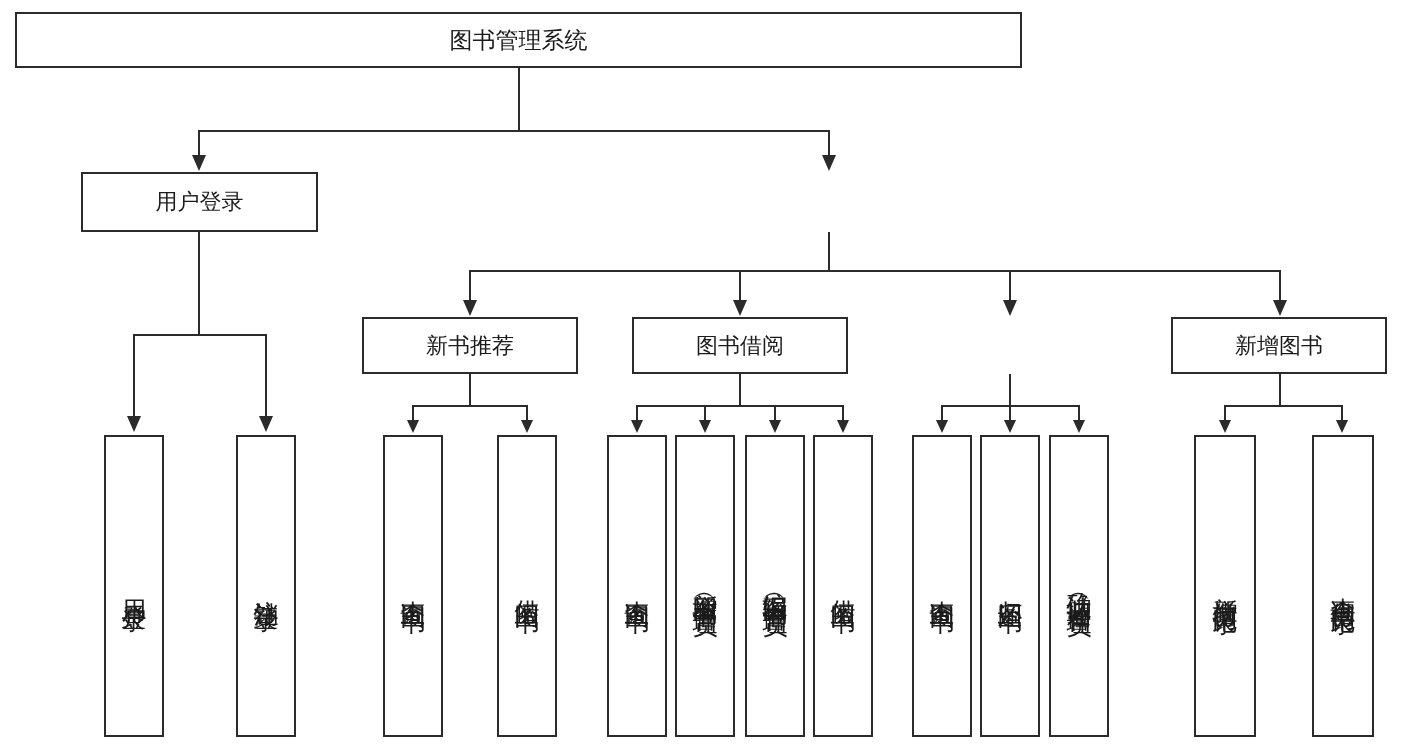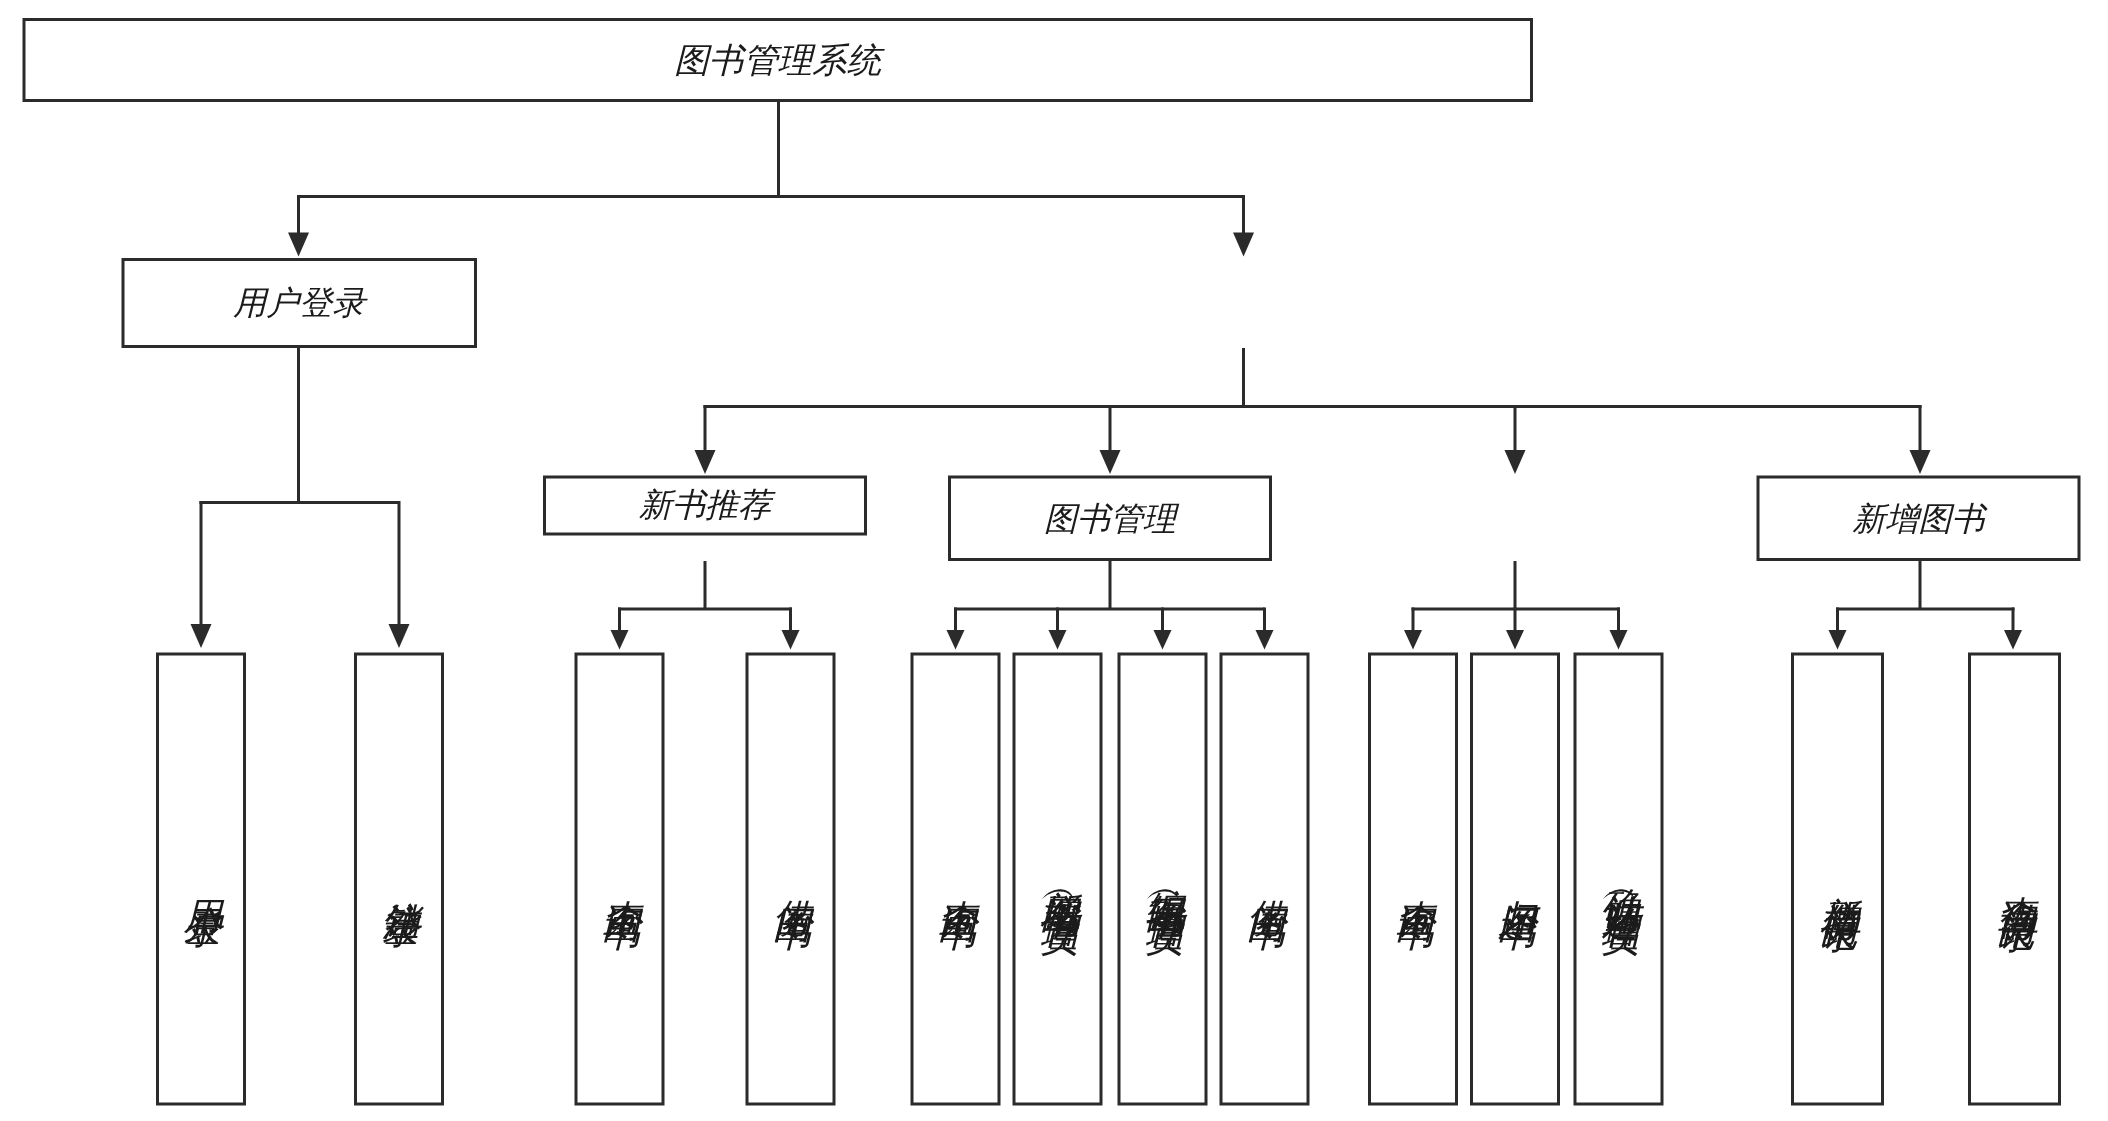--- a/index.html
+++ b/index.html
@@ -26,21 +26,20 @@
     display: flex;
     align-items: center;
     justify-content: center;
     color: #1b1b1b;
     z-index: 3;
   }
   .node .label {
     text-align: left;
     line-height: 1.05;
     white-space: nowrap;
-    font-style: italic;
   }
   
   .node.horiz .label {
     font-size: 22px;
   }
   .node.root .label {
     font-size: 23px;
   }
   
   .node.vert {
@@ -135,25 +134,25 @@
 
   <div class="edge v" style="left:739px; top:270px; width:2px; height:32px;"></div>
   <div class="arrow" style="left:733px; top:300px;"></div>
 
   <div class="edge v" style="left:1009px; top:270px; width:2px; height:32px;"></div>
   <div class="arrow" style="left:1003px; top:300px;"></div>
 
   <div class="edge v" style="left:1279px; top:270px; width:2px; height:32px;"></div>
   <div class="arrow" style="left:1273px; top:300px;"></div>
 
-  <div class="node horiz" style="left:362px; top:317px; width:216px; height:40px;">
+  <div class="node horiz" style="left:362px; top:317px; width:216px; height:57px;">
     <span class="label">新书推荐</span>
   </div>
   <div class="node horiz" style="left:632px; top:317px; width:216px; height:57px;">
-    <span class="label">图书管理</span>
+    <span class="label">图书借阅</span>
   </div>
   <div class="node horiz" style="left:1171px; top:317px; width:216px; height:57px;">
     <span class="label">新增图书</span>
   </div>
 
   <div class="edge v" style="left:469px; top:374px; width:2px; height:32px;"></div>
   <div class="edge h" style="left:412px; top:405px; width:116px; height:2px;"></div>
   <div class="edge v" style="left:412px; top:405px; width:2px; height:17px;"></div>
   <div class="arrow small" style="left:407px; top:420px;"></div>
   <div class="edge v" style="left:526px; top:405px; width:2px; height:17px;"></div>

